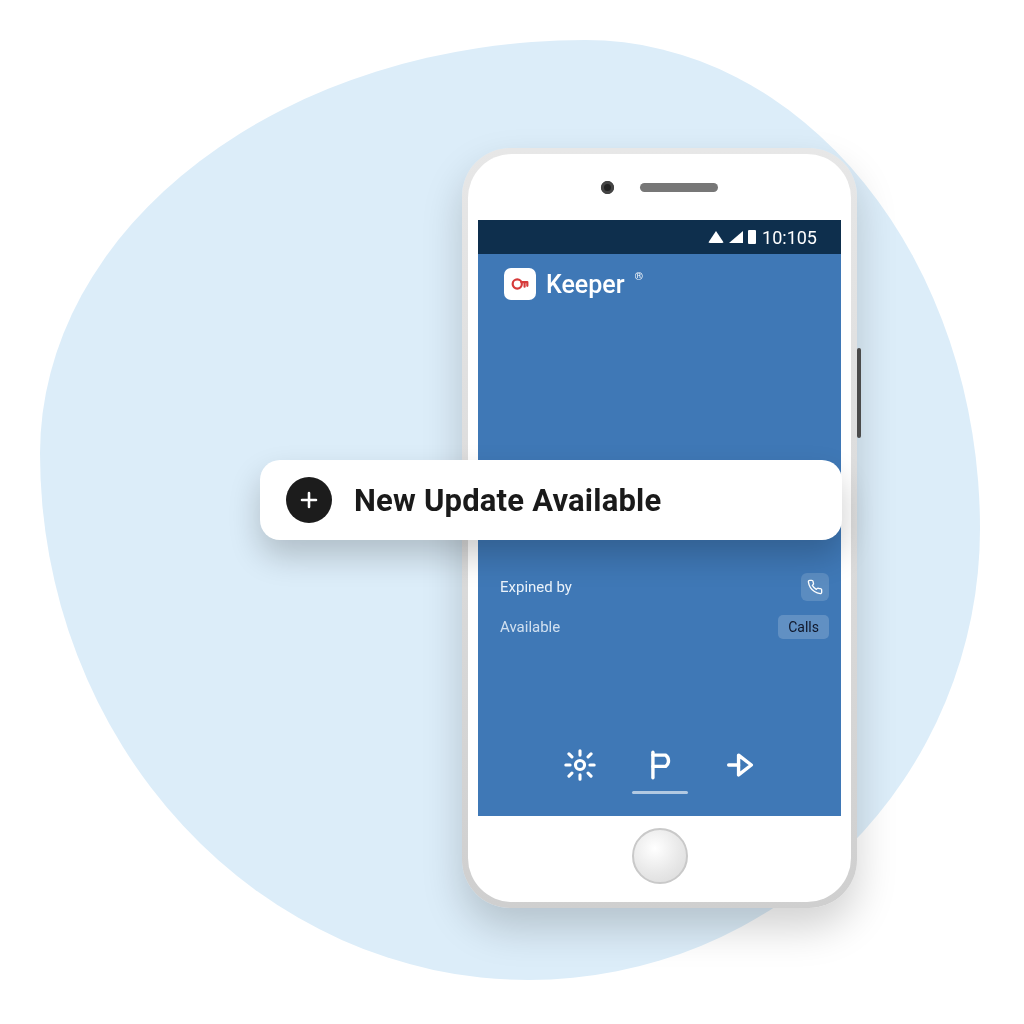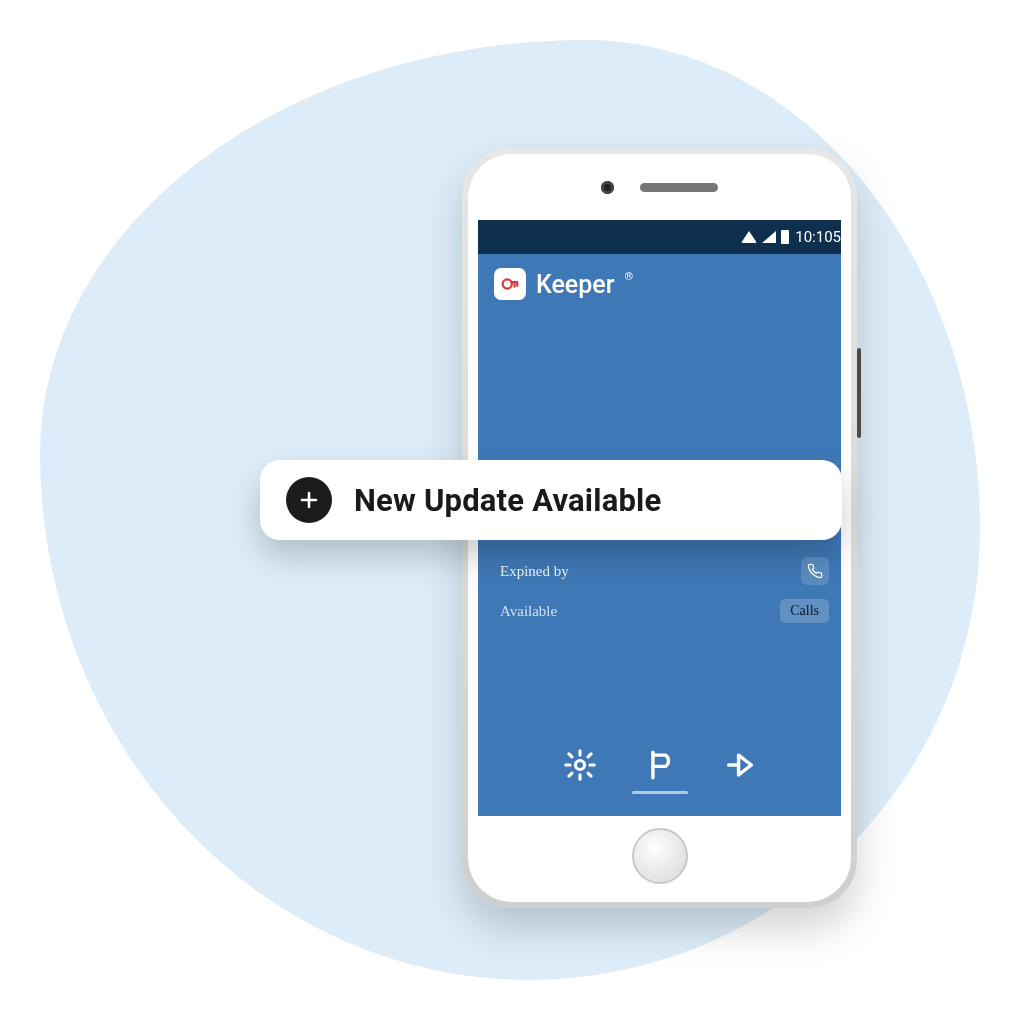--- a/index.html
+++ b/index.html
@@ -4,30 +4,30 @@
 <style>
 html,body{margin:0;padding:0;width:1024px;height:1024px;background:#ffffff;font-family:-apple-system,BlinkMacSystemFont,'Segoe UI',Roboto,Helvetica,Arial,sans-serif;overflow:hidden;position:relative;}
 .blob{position:absolute;top:40px;left:40px;width:940px;height:940px;background:#dcedf9;border-radius:58% 42% 48% 52% / 44% 52% 48% 56%;}
 .phone{position:absolute;left:462px;top:148px;width:395px;height:760px;border-radius:48px;background:linear-gradient(180deg,#e7e7e7,#cfcfcf);box-shadow:0 20px 40px rgba(0,0,0,0.18);}
 .phone::after{content:"";position:absolute;right:-4px;top:200px;width:4px;height:90px;background:#4a4a4a;border-radius:2px;}
 .phone-inner{position:absolute;inset:6px;border-radius:44px;background:#ffffff;overflow:hidden;}
 .phone-top{height:66px;display:flex;align-items:center;justify-content:center;gap:26px;}
 .cam{width:13px;height:13px;border-radius:50%;background:#222;box-shadow:inset 0 0 0 3px #444;}
 .speaker{width:78px;height:9px;background:#777;border-radius:5px;}
 .screen{position:absolute;left:10px;right:10px;top:66px;bottom:86px;background:#3f78b6;overflow:hidden;}
-.status-bar{height:34px;background:#0e2f4d;color:#fff;display:flex;align-items:center;justify-content:flex-end;padding:0 0;font-size:15px;gap:6px;}
+.status-bar{height:34px;background:#0e2f4d;color:#fff;display:flex;align-items:center;justify-content:flex-end;padding:0 24px;font-size:18px;gap:6px;}
 .status-icons{display:flex;align-items:center;gap:5px;}
 .wifi{width:0;height:0;border-left:8px solid transparent;border-right:8px solid transparent;border-bottom:12px solid #fff;border-radius:2px;}
 .signal{width:0;height:0;border-style:solid;border-width:0 0 12px 14px;border-color:transparent transparent #fff transparent;}
 .batt{width:8px;height:14px;background:#fff;border-radius:1px;}
-.app-header{height:60px;display:flex;align-items:center;gap:10px;padding:0 16px;color:#fff;font-size:25px;font-weight:500;}
+.app-header{height:60px;display:flex;align-items:center;gap:10px;padding:0 26px;color:#fff;font-size:25px;font-weight:500;}
 .app-logo{width:32px;height:32px;background:#fff;border-radius:7px;display:flex;align-items:center;justify-content:center;}
 .app-logo svg{width:22px;height:22px;}
 .tm{font-size:11px;position:relative;top:-8px;opacity:.9;}
-.mid{position:absolute;left:22px;right:12px;top:316px;color:#eaf2fa;font-size:15px;font-family:Liberation Serif, serif;}
+.mid{position:absolute;left:22px;right:12px;top:332px;color:#eaf2fa;font-size:15px;}
 .mid-row{display:flex;align-items:center;justify-content:space-between;padding:7px 0;}
 .phone-icon{width:28px;height:28px;border-radius:6px;background:rgba(255,255,255,0.15);display:flex;align-items:center;justify-content:center;}
 .calls-chip{background:rgba(255,255,255,0.18);color:#0f172a;padding:4px 10px;border-radius:5px;font-size:14px;}
 .dim{opacity:.85;}
 .bottom-icons{position:absolute;left:0;right:0;bottom:16px;height:70px;display:flex;align-items:center;justify-content:center;gap:46px;}
 .bottom-icons .ico{width:34px;height:34px;color:#fff;}
 .bottom-icons svg{width:100%;height:100%;}
 .sep{position:absolute;left:50%;transform:translateX(-50%);bottom:6px;width:56px;height:3px;background:rgba(255,255,255,.6);border-radius:2px;}
 .home-btn{position:absolute;left:50%;transform:translateX(-50%);bottom:18px;width:52px;height:52px;border-radius:50%;border:2px solid #c9c9c9;background:radial-gradient(circle at 40% 35%,#fff 0%,#e8e8e8 55%,#d8d8d8 100%);}
 .banner{position:absolute;left:260px;top:460px;width:530px;height:80px;background:#fff;border-radius:20px;box-shadow:0 16px 32px rgba(0,0,0,0.20);display:flex;align-items:center;padding:0 26px;gap:22px;}

